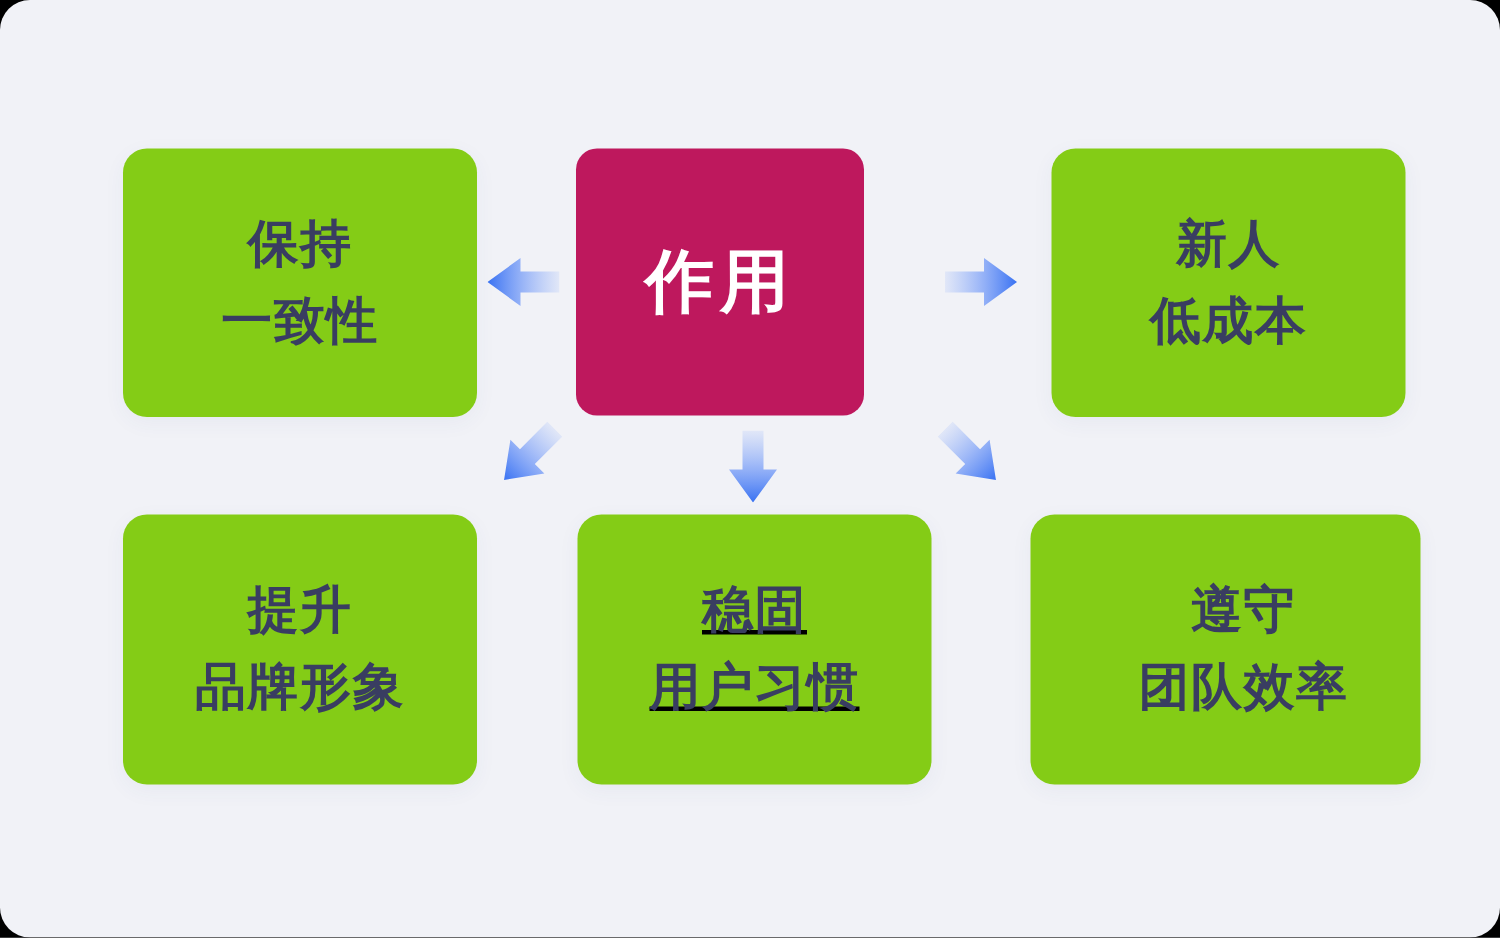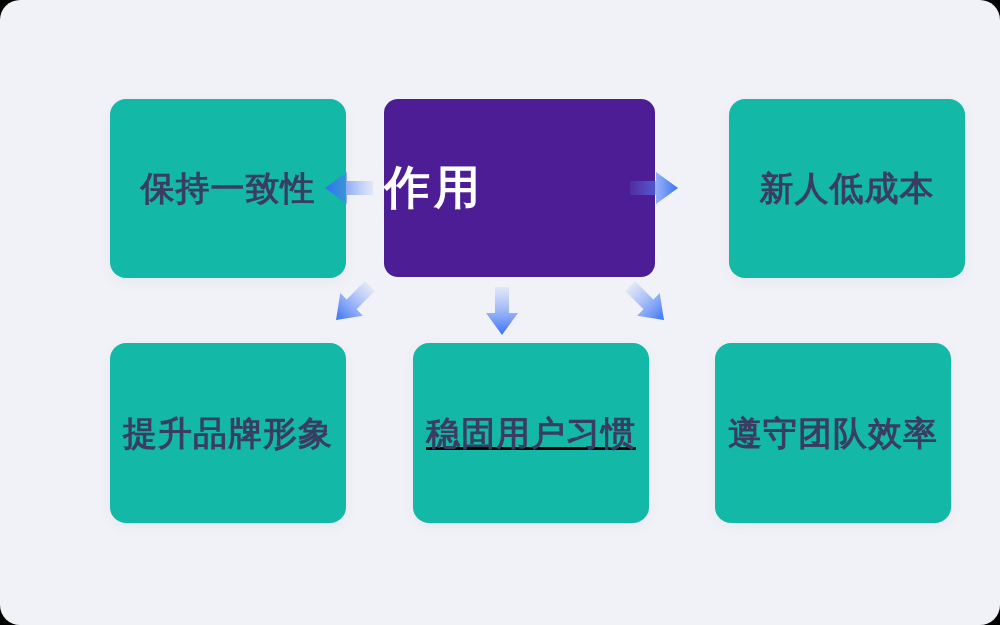--- a/index.html
+++ b/index.html
@@ -15,53 +15,53 @@
     width: 1000px;
     height: 625px;
     background: #F1F2F7;
     border-radius: 20px;
     overflow: hidden;
   }
   .card {
     position: absolute;
     width: 236px;
     height: 179px;
-    background: #14b8a6;
+    background: #84cc16;
     border-radius: 16px;
     box-shadow: 0 4px 14px rgba(60, 80, 130, 0.05);
     display: flex;
-    flex-direction: row;
+    flex-direction: column;
     align-items: center;
     justify-content: center;
-    margin-left: 28px;
   }
   .card-line {
     font-size: 34px;
     font-weight: 700;
     color: #393D61;
     line-height: 51px;
     letter-spacing: 1px;
     text-align: center;
     white-space: nowrap;
   }
   #card-top-left    { left: 82px;  top: 99px; }
   #card-top-right   { left: 701px; top: 99px; }
   #card-bottom-left   { left: 82px;  top: 343px; height: 180px; font-family: Liberation Serif, serif; }
   #card-bottom-center { left: 385px; top: 343px; height: 180px; text-decoration: underline; }
-  #card-bottom-right  { left: 687px; top: 343px; height: 180px; }
+  #card-bottom-right  { left: 687px; top: 343px; height: 180px; padding-left: 24px; }
   .center-box {
     position: absolute;
     left: 384px;
     top: 99px;
-    width: 271px;
+    width: 192px;
     height: 178px;
-    background: #4c1d95;
+    background: #be185d;
     border-radius: 14px;
     display: flex;
     align-items: center;
+    justify-content: center;
   }
   .center-label {
     font-size: 46px;
     font-weight: 700;
     color: #FFFFFF;
     letter-spacing: 4px;
     white-space: nowrap;
   }
   .arrow {
     position: absolute;

